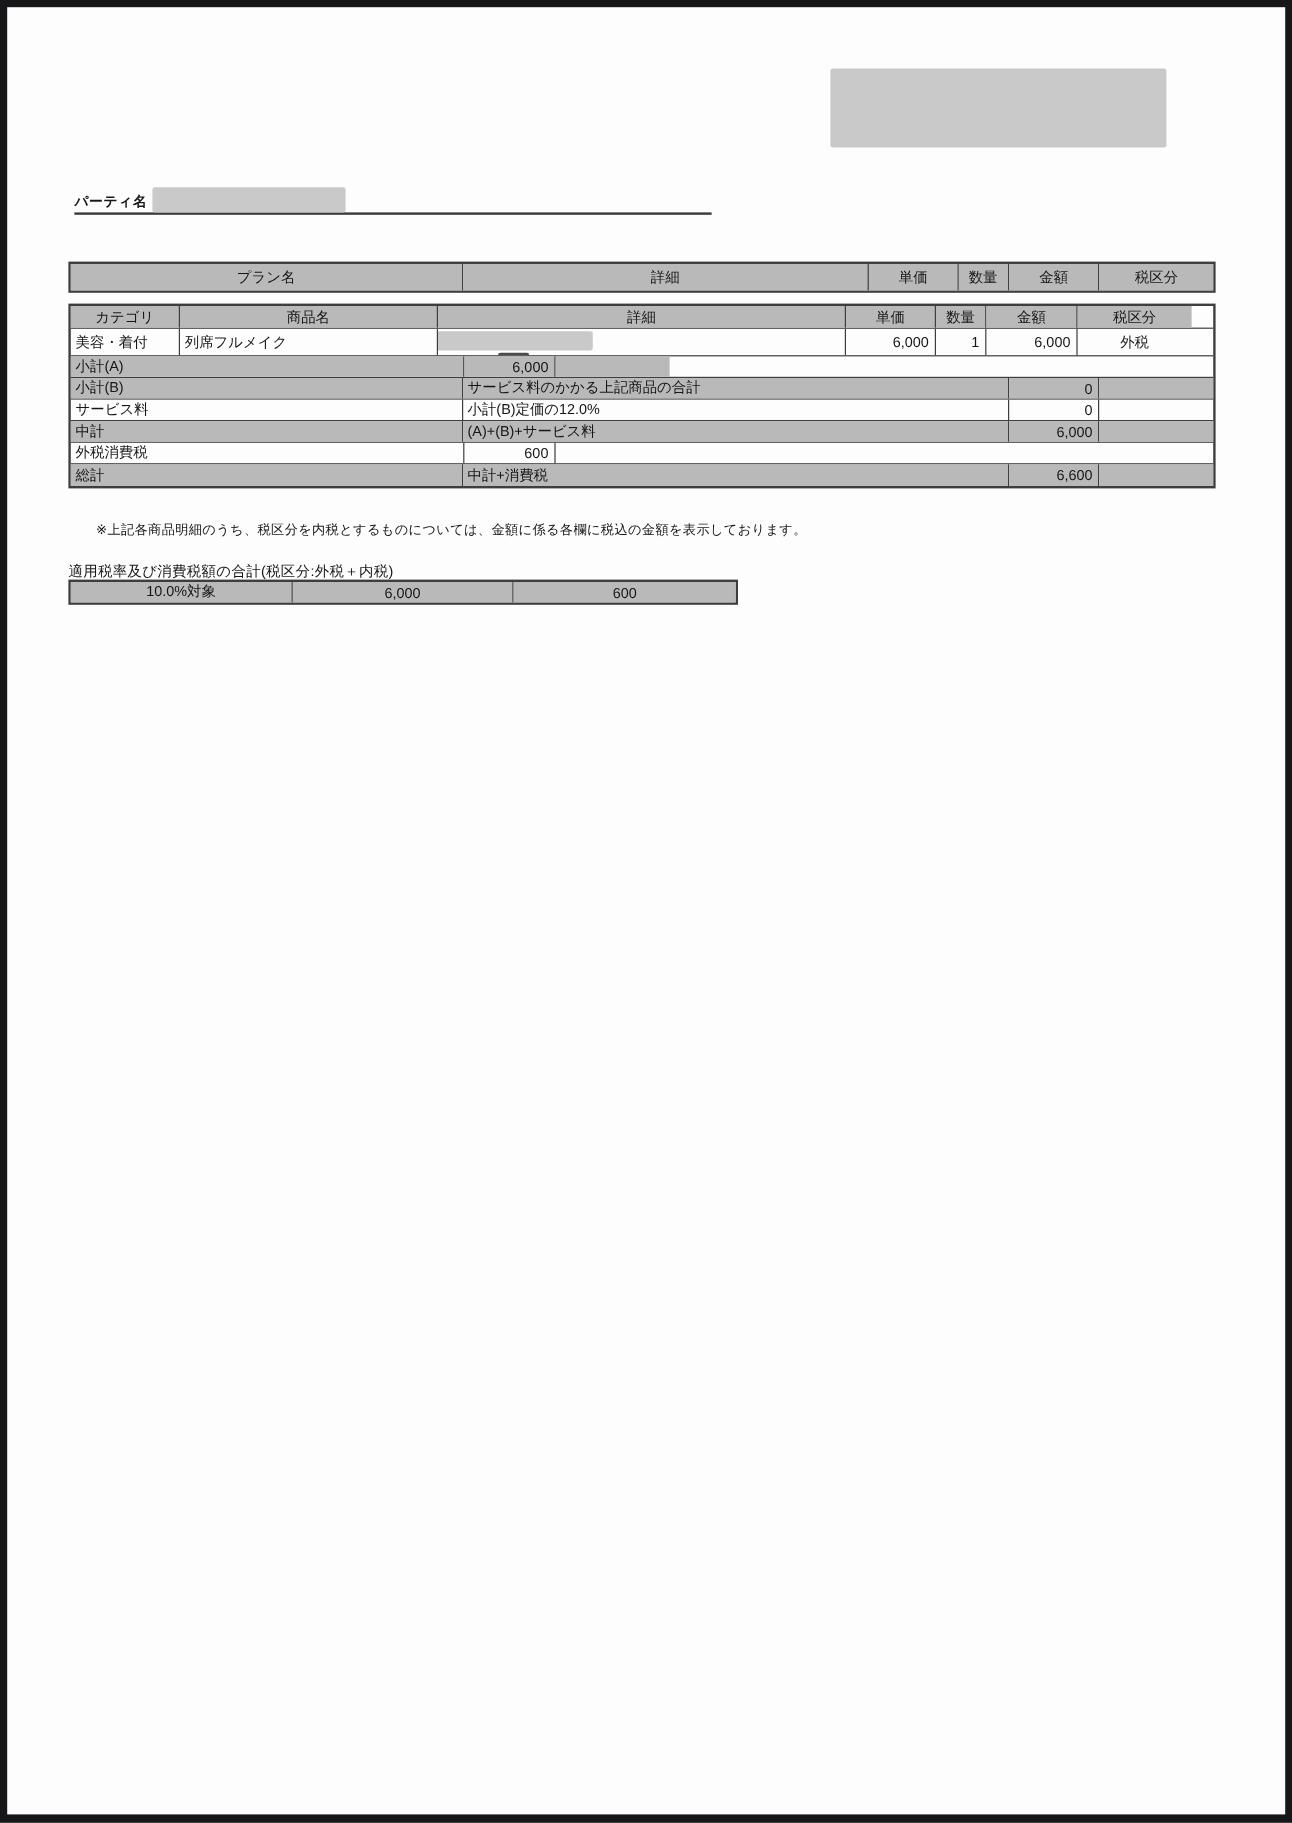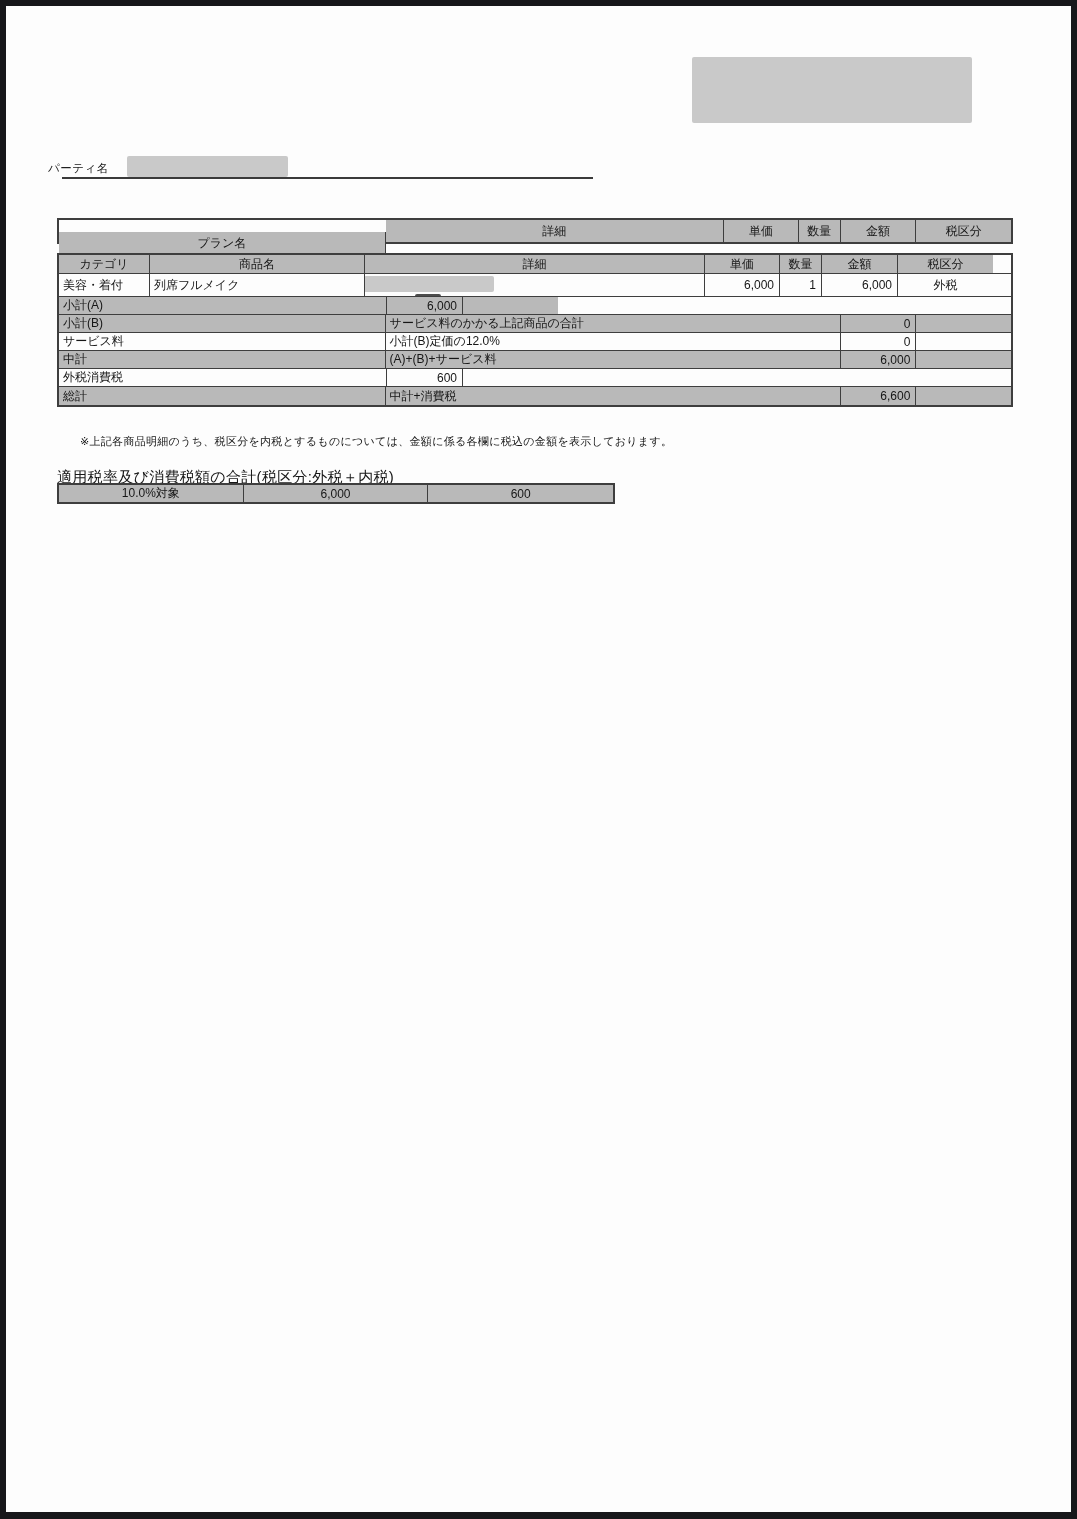--- a/index.html
+++ b/index.html
@@ -17,21 +17,21 @@
     font-family:"Liberation Sans","DejaVu Sans",sans-serif;
     color:var(--txt);
   }
   .page{
     position:absolute;left:6px;top:6px;width:1065px;height:1506px;
     background:var(--page);
   }
   .redact{background:var(--redact);border-radius:2px;}
   .redact-top{position:absolute;left:686px;top:51px;width:280px;height:66px;}
   .party-label{
-    position:absolute;left:42px;top:155px;font-size:11.5px;letter-spacing:.5px;
+    position:absolute;left:56px;top:155px;font-size:11.5px;letter-spacing:.5px;font-weight:bold;
   }
   .party-line{
     position:absolute;left:56px;top:171px;width:531px;height:2px;background:#3a3a3a;
   }
   .redact-party{position:absolute;left:121px;top:150px;width:161px;height:21px;}
   .doc-title{
     position:absolute;left:51px;top:183px;width:956px;
     text-align:center;font-size:15px;font-weight:bold;letter-spacing:1px;
   }
   
@@ -42,21 +42,21 @@
     height:100%;border-right:1px solid var(--bd);
     display:flex;align-items:center;
     padding:0 4px;font-size:12px;overflow:hidden;white-space:nowrap;
   }
   .c:last-child{border-right:none;}
   .head .c{justify-content:center;background:var(--fill);}
   .shaded .c{background:var(--fill);}
   .num{justify-content:flex-end;padding-right:5px;}
   .ctr{justify-content:center;}
   
-  .c-plan{width:328px;margin-top:12px;}
+  .c-plan{width:328px;}
   .c-cat{width:91px;}
   .c-prod{width:215px;}
   .c-det{width:340px;position:relative;}
   .c-price{width:75px;}
   .c-qty{width:42px;}
   .c-amt{width:76px;}
   .c-tax{width:95px;}
   .c-label{width:328px;}
   .c-desc{width:457px;}
   
@@ -65,21 +65,21 @@
   .items-tbl{left:51px;top:247px;width:956px;}
   .items-tbl .row.head{height:19px;}
   .items-tbl .row.data{height:23px;}
   .items-tbl .row.sum{height:18px;}
   .redact-detail{position:absolute;left:-1px;top:2px;width:130px;height:16px;}
   .smudge{position:absolute;left:50px;bottom:-2px;width:26px;height:4px;background:#4c4c4c;border-radius:2px;}
   .note{
     position:absolute;left:74px;top:428px;font-size:11px;letter-spacing:.3px;
   }
   .tax-label{
-    position:absolute;left:51px;top:462px;font-size:15px;letter-spacing:.3px;
+    position:absolute;left:51px;top:462px;font-size:12px;letter-spacing:.3px;
   }
   .tax-tbl{left:51px;top:477px;width:558px;}
   .tax-tbl .row{height:17px;}
   .tax-tbl .c{width:186px;justify-content:center;background:var(--fill);}
 </style>
 </head>
 <body>
 
 <div class="page">
 

